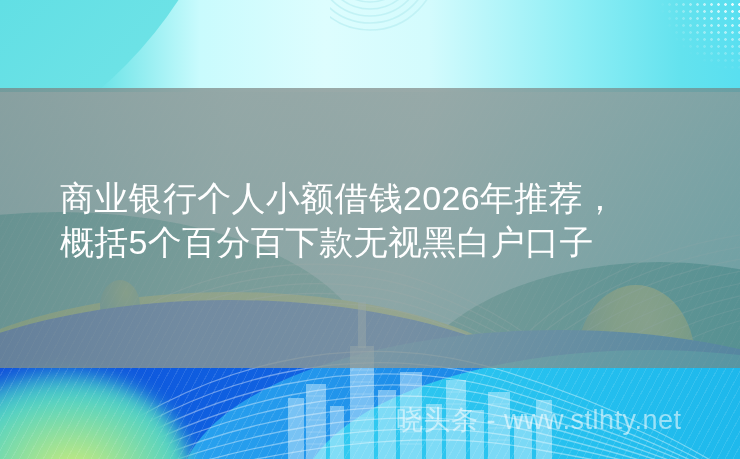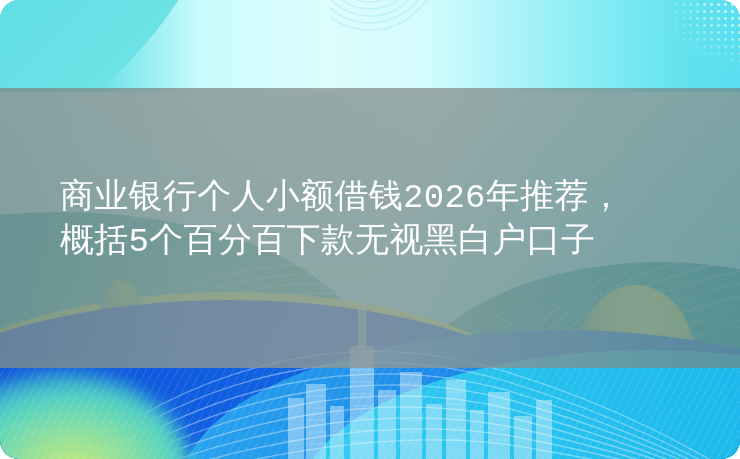--- a/index.html
+++ b/index.html
@@ -5,23 +5,22 @@
   html, body {
     margin: 0;
     padding: 0;
     background: #ffffff;
   }
   #banner {
     position: relative;
     width: 740px;
     height: 459px;
     overflow: hidden;
-    font-family: Liberation Mono, monospace;
+    font-family: Liberation Sans, sans-serif;
     background: #9fd9e0;
-    border-radius: 19px;
   }
   
   #top-band {
     position: absolute;
     left: 0; top: 0;
     width: 740px; height: 92px;
     background: linear-gradient(90deg,
         #5fe0e6 0%, #6fe4e8 14%,
         #c9fbfd 27%, #ddfdfe 44%,
         #d3fbfd 58%, #8eeef5 78%,
@@ -291,14 +290,15 @@
       </g>
     </svg>
     <div id="top-dots"></div>
   </div>
 
   <div id="gray-overlay"></div>
 
   <div id="headline">商业银行个人小额借钱2026年推荐，
 概括5个百分百下款无视黑白户口子</div>
 
+  <div id="watermark">晓头条 - www.stlhty.net</div>
 
 </div>
 
 </body></html>

